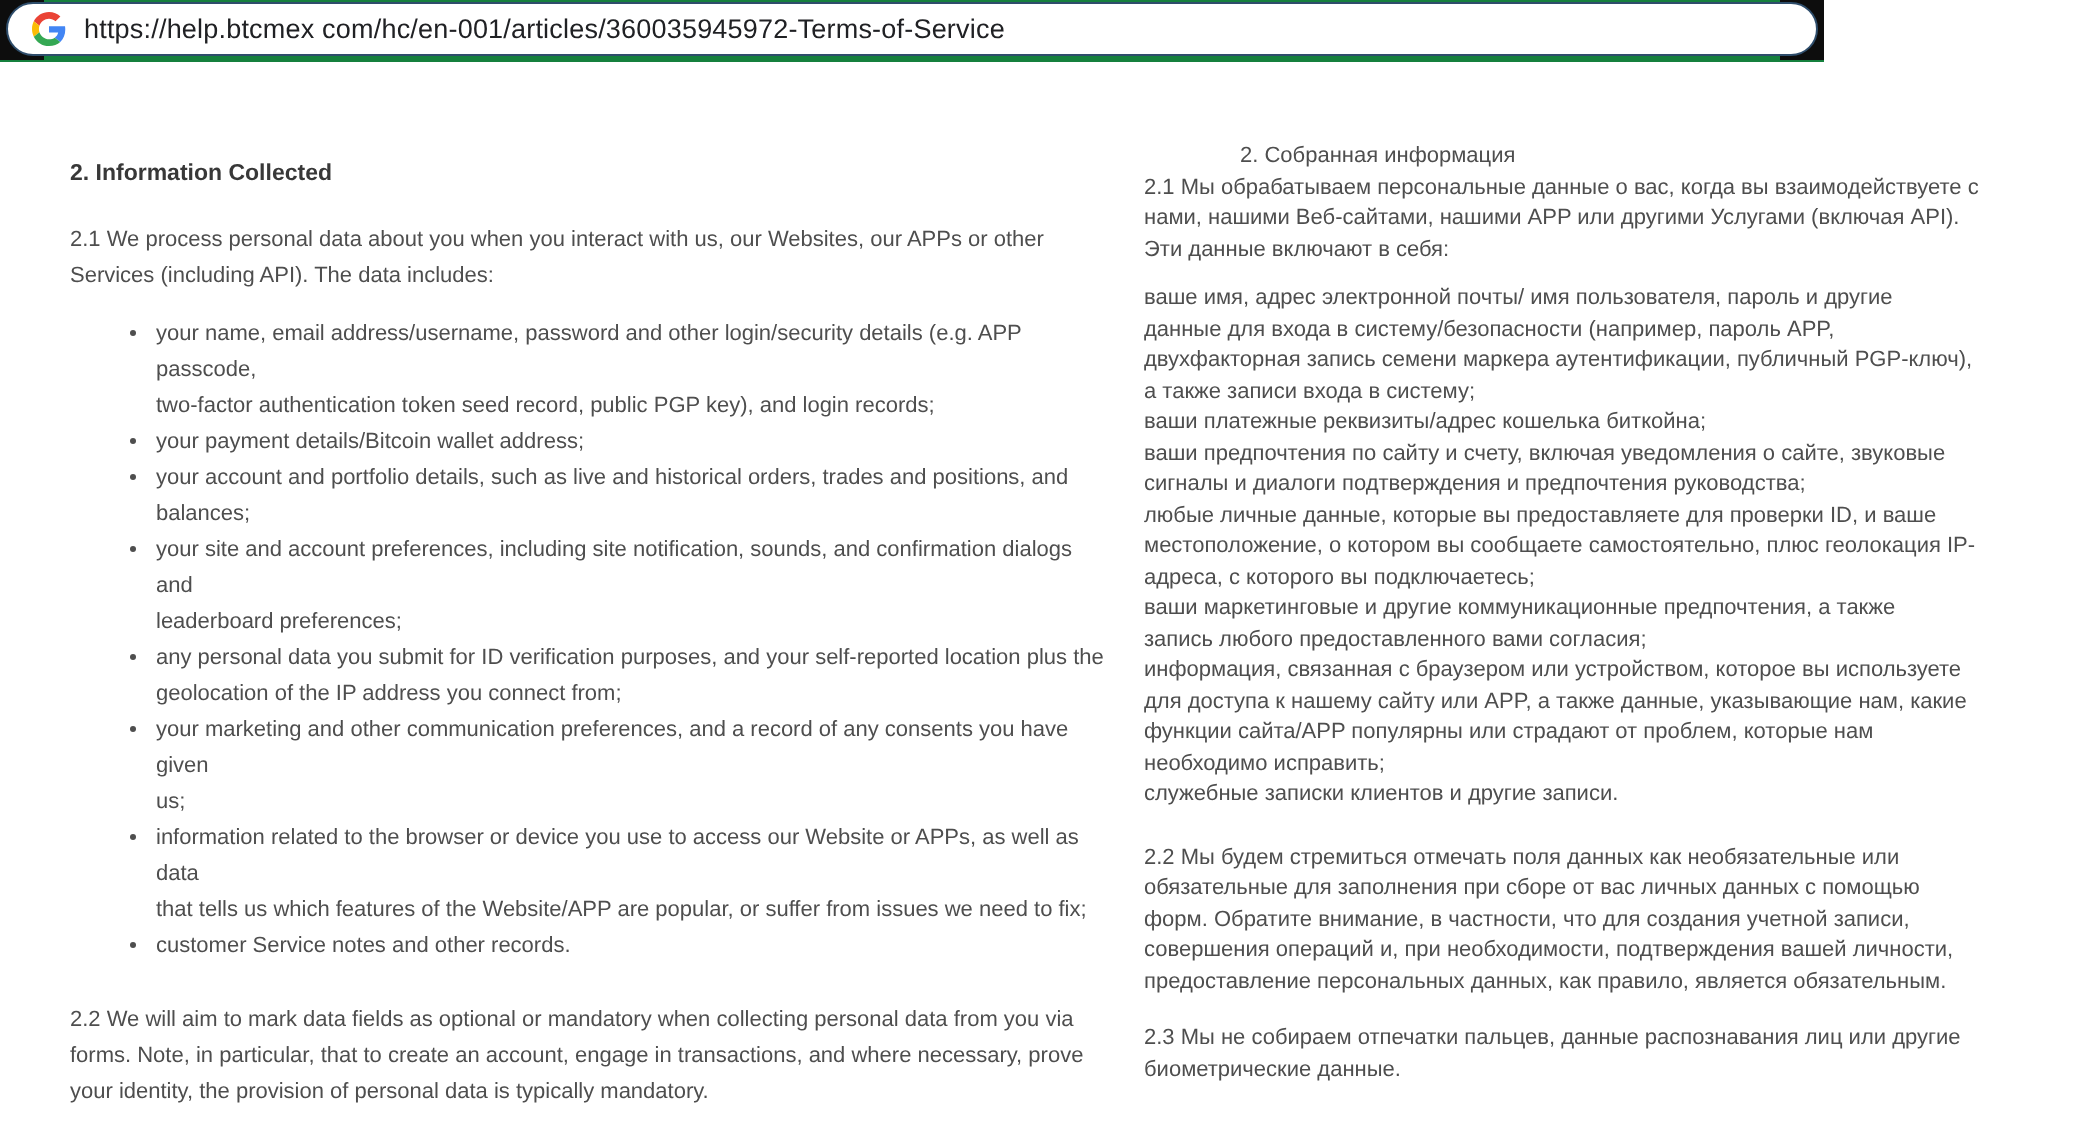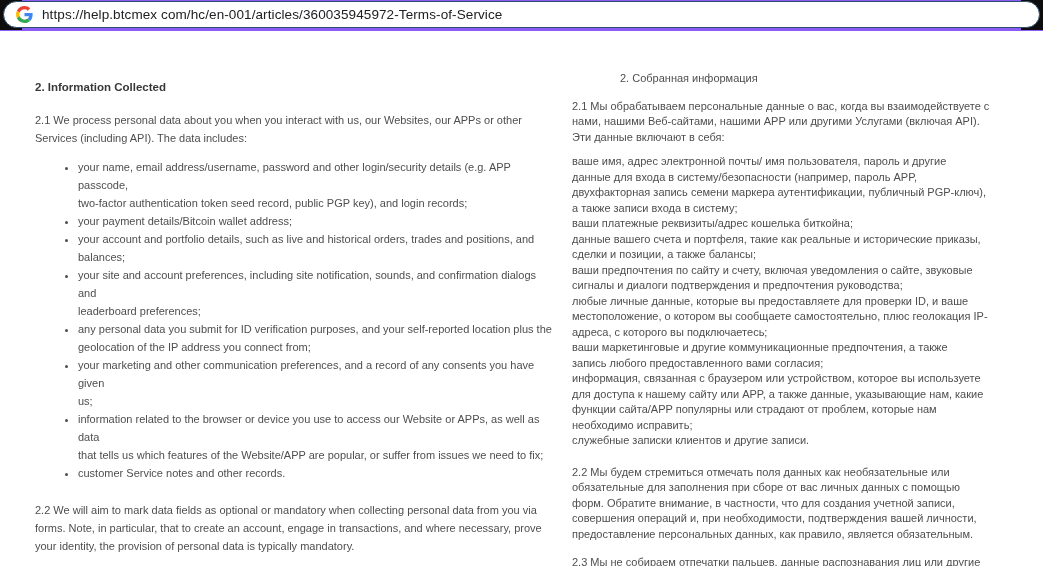--- a/index.html
+++ b/index.html
@@ -6,22 +6,22 @@
   html, body {
     margin: 0; padding: 0;
     width: 1043px; height: 566px;
     background: #ffffff;
     overflow: hidden;
     font-family: "Liberation Sans", "DejaVu Sans", sans-serif;
   }
   
   .urlbar {
     position: relative;
-    width: 1043px; height: 31px;
-    background: #8b5cf6;
+    width: 912px; height: 31px;
+    background: #15803d;
   }
   .corner-black {
     position: absolute; top: 0;
     width: 22px; height: 30px;
     background: #0d0d0d;
     z-index: 1;
   }
   .corner-black.left  { left: 0; }
   .corner-black.right { right: 0; }
   .url-pill {
@@ -83,21 +83,21 @@
   .col-left .para-22 { margin-top: 19px; }
 
   .col-right {
     position: absolute;
     left: 572px; top: 40px; width: 462px;
     color: #4e4e4e;
     font-size: 11px;
     line-height: 15.5px;
   }
   .col-right .heading { white-space: pre-line; margin-left: 48px; }
-  .col-right .para { margin-top: 12px; white-space: pre-line; }
+  .col-right .para { white-space: pre-line; }
   .col-right .items { margin-top: 9px; }
   .col-right .item { white-space: pre-line; }
   .col-right .para-22 { margin-top: 16px; white-space: pre-line; }
   .col-right .para-23 { margin-top: 13px; white-space: pre-line; }
 </style>
 </head>
 <body>
 
 <div class="urlbar">
   <div class="corner-black left"></div>
@@ -149,22 +149,20 @@
     <div class="heading">2. Собранная информация</div>
     <div class="para">2.1 Мы обрабатываем персональные данные о вас, когда вы взаимодействуете с
 нами, нашими Веб-сайтами, нашими APP или другими Услугами (включая API).
 Эти данные включают в себя:</div>
     <div class="items">
       <div class="item">ваше имя, адрес электронной почты/ имя пользователя, пароль и другие
 данные для входа в систему/безопасности (например, пароль APP,
 двухфакторная запись семени маркера аутентификации, публичный PGP-ключ),
 а также записи входа в систему;</div>
       <div class="item">ваши платежные реквизиты/адрес кошелька биткойна;</div>
-      <div class="item">данные вашего счета и портфеля, такие как реальные и исторические приказы,
-сделки и позиции, а также балансы;</div>
       <div class="item">ваши предпочтения по сайту и счету, включая уведомления о сайте, звуковые
 сигналы и диалоги подтверждения и предпочтения руководства;</div>
       <div class="item">любые личные данные, которые вы предоставляете для проверки ID, и ваше
 местоположение, о котором вы сообщаете самостоятельно, плюс геолокация IP-
 адреса, с которого вы подключаетесь;</div>
       <div class="item">ваши маркетинговые и другие коммуникационные предпочтения, а также
 запись любого предоставленного вами согласия;</div>
       <div class="item">информация, связанная с браузером или устройством, которое вы используете
 для доступа к нашему сайту или APP, а также данные, указывающие нам, какие
 функции сайта/APP популярны или страдают от проблем, которые нам

